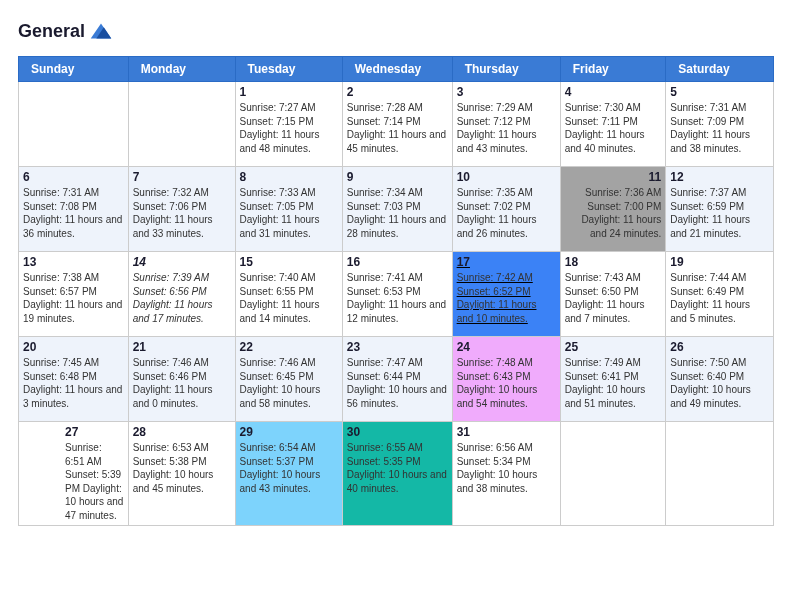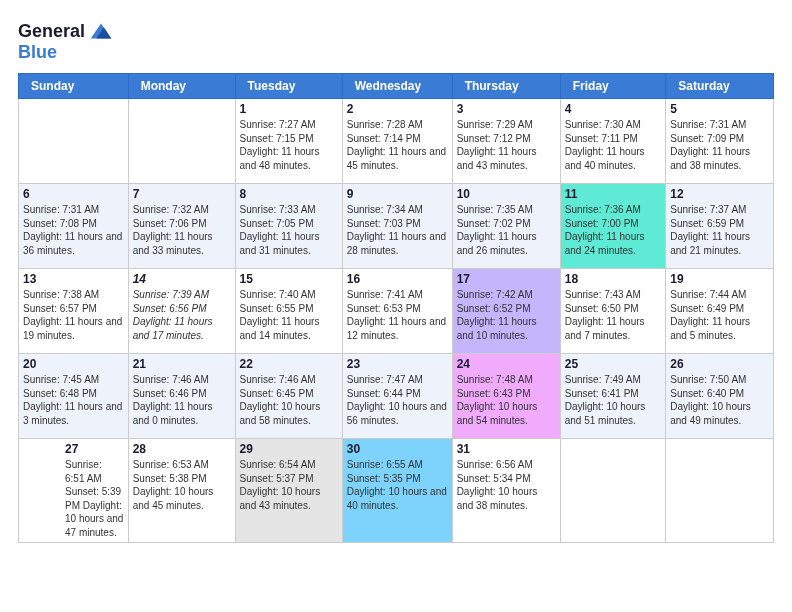--- a/index.html
+++ b/index.html
@@ -103,21 +103,20 @@
   <div class="header">
     <div class="logo">
       <div>
         <div style="display:flex;align-items:center;">
           <span class="logo-text">General</span>
           <svg class="logo-icon" viewBox="0 0 30 30">
             <polygon points="4,22 15,6 26,22" fill="#3a7bd5"></polygon>
             <polygon points="10,22 18,10 26,22" fill="#1a4fa0"></polygon>
           </svg>
         </div>
-        <div style="font-size:18px;font-weight:bold;color:#3a7bd5;margin-top:-4px;">Blue</div>
       </div>
     </div>
     <div class="title-block">
       <div class="month-title"></div>
       <div class="location"></div>
     </div>
   </div>
 
   <table class="calendar-table">
     <thead>
@@ -190,21 +189,21 @@
             <div class="day-info">Sunrise: 7:34 AM
 Sunset: 7:03 PM
 Daylight: 11 hours and 28 minutes.</div>
           </td>
           <td style="background-color: rgb(238, 243, 251);">
             <div class="day-number">10</div>
             <div class="day-info">Sunrise: 7:35 AM
 Sunset: 7:02 PM
 Daylight: 11 hours and 26 minutes.</div>
           </td>
-          <td style="background-color: #5eead4;">
+          <td style="background-color: #a3a3a3; text-align: right;">
             <div class="day-number">11</div>
             <div class="day-info">Sunrise: 7:36 AM
 Sunset: 7:00 PM
 Daylight: 11 hours and 24 minutes.</div>
           </td>
           <td style="background-color: rgb(238, 243, 251);">
             <div class="day-number">12</div>
             <div class="day-info">Sunrise: 7:37 AM
 Sunset: 6:59 PM
 Daylight: 11 hours and 21 minutes.</div>
@@ -228,21 +227,21 @@
             <div class="day-info">Sunrise: 7:40 AM
 Sunset: 6:55 PM
 Daylight: 11 hours and 14 minutes.</div>
           </td>
           <td style="background-color: rgb(255, 255, 255);">
             <div class="day-number">16</div>
             <div class="day-info">Sunrise: 7:41 AM
 Sunset: 6:53 PM
 Daylight: 11 hours and 12 minutes.</div>
           </td>
-          <td style="background-color: #c4b5fd;">
+          <td style="background-color: #3b82f6; text-decoration: underline;">
             <div class="day-number">17</div>
             <div class="day-info">Sunrise: 7:42 AM
 Sunset: 6:52 PM
 Daylight: 11 hours and 10 minutes.</div>
           </td>
           <td style="background-color: rgb(255, 255, 255);">
             <div class="day-number">18</div>
             <div class="day-info">Sunrise: 7:43 AM
 Sunset: 6:50 PM
 Daylight: 11 hours and 7 minutes.</div>
@@ -304,27 +303,27 @@
             <div class="day-info">Sunrise: 6:51 AM
 Sunset: 5:39 PM
 Daylight: 10 hours and 47 minutes.</div>
           </td>
           <td style="background-color: rgb(255, 255, 255);">
             <div class="day-number">28</div>
             <div class="day-info">Sunrise: 6:53 AM
 Sunset: 5:38 PM
 Daylight: 10 hours and 45 minutes.</div>
           </td>
-          <td style="background-color: #e5e5e5;">
+          <td style="background-color: #7dd3fc;">
             <div class="day-number">29</div>
             <div class="day-info">Sunrise: 6:54 AM
 Sunset: 5:37 PM
 Daylight: 10 hours and 43 minutes.</div>
           </td>
-          <td style="background-color: #7dd3fc;">
+          <td style="background-color: #14b8a6;">
             <div class="day-number">30</div>
             <div class="day-info">Sunrise: 6:55 AM
 Sunset: 5:35 PM
 Daylight: 10 hours and 40 minutes.</div>
           </td>
           <td style="background-color: rgb(255, 255, 255);">
             <div class="day-number">31</div>
             <div class="day-info">Sunrise: 6:56 AM
 Sunset: 5:34 PM
 Daylight: 10 hours and 38 minutes.</div>

